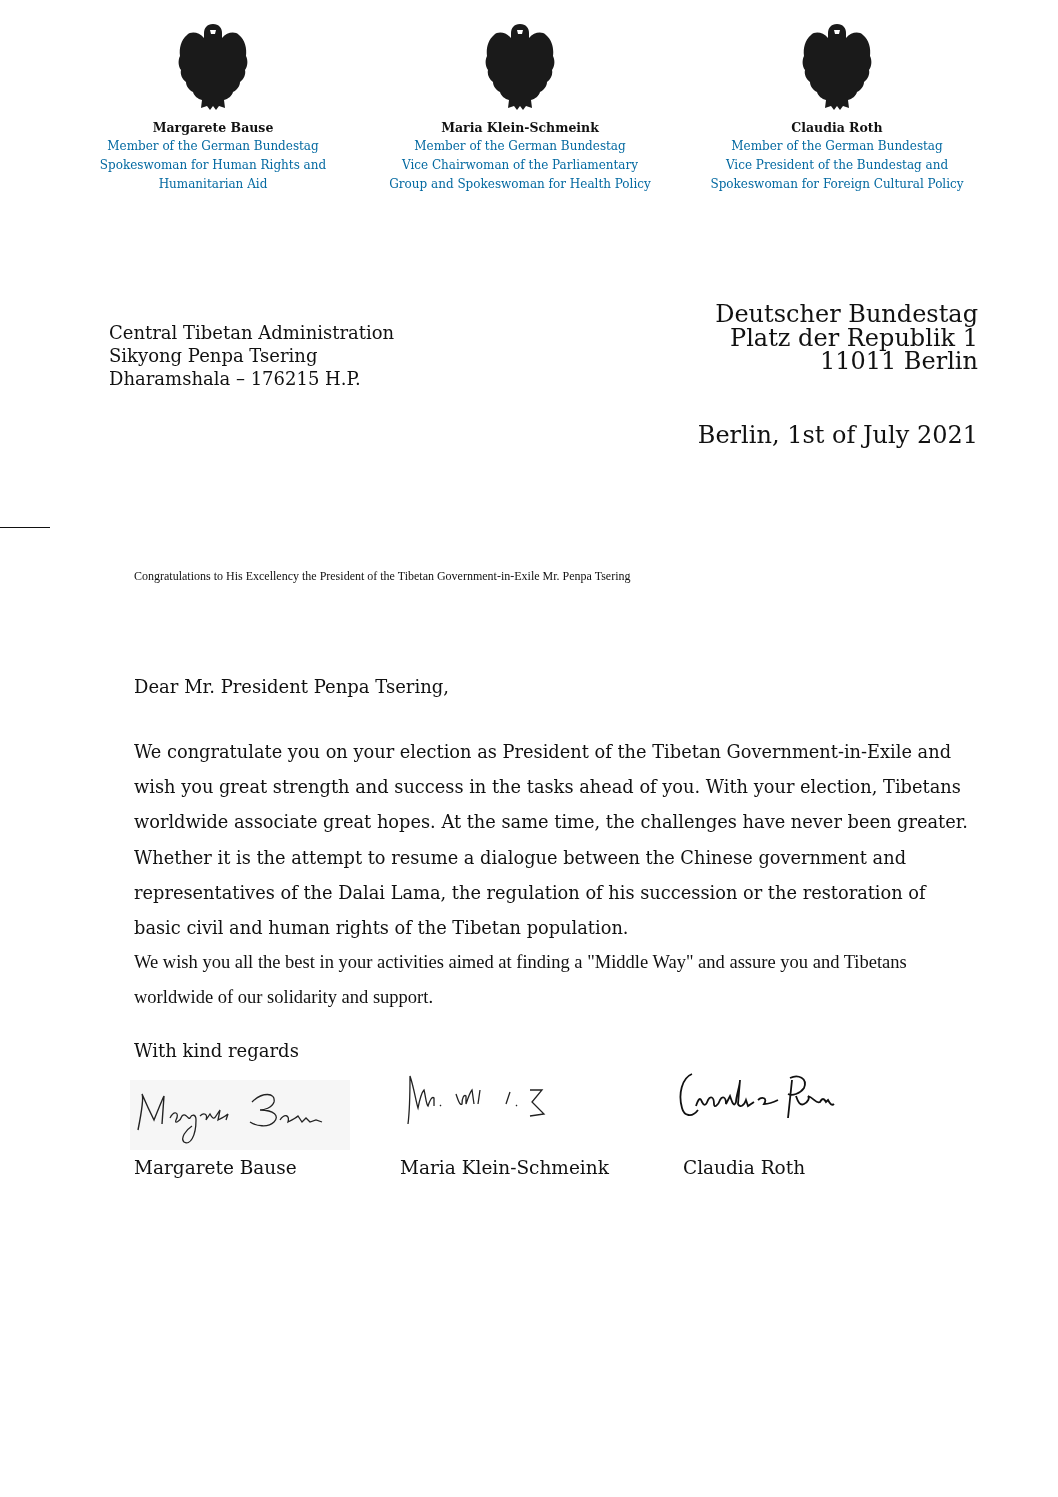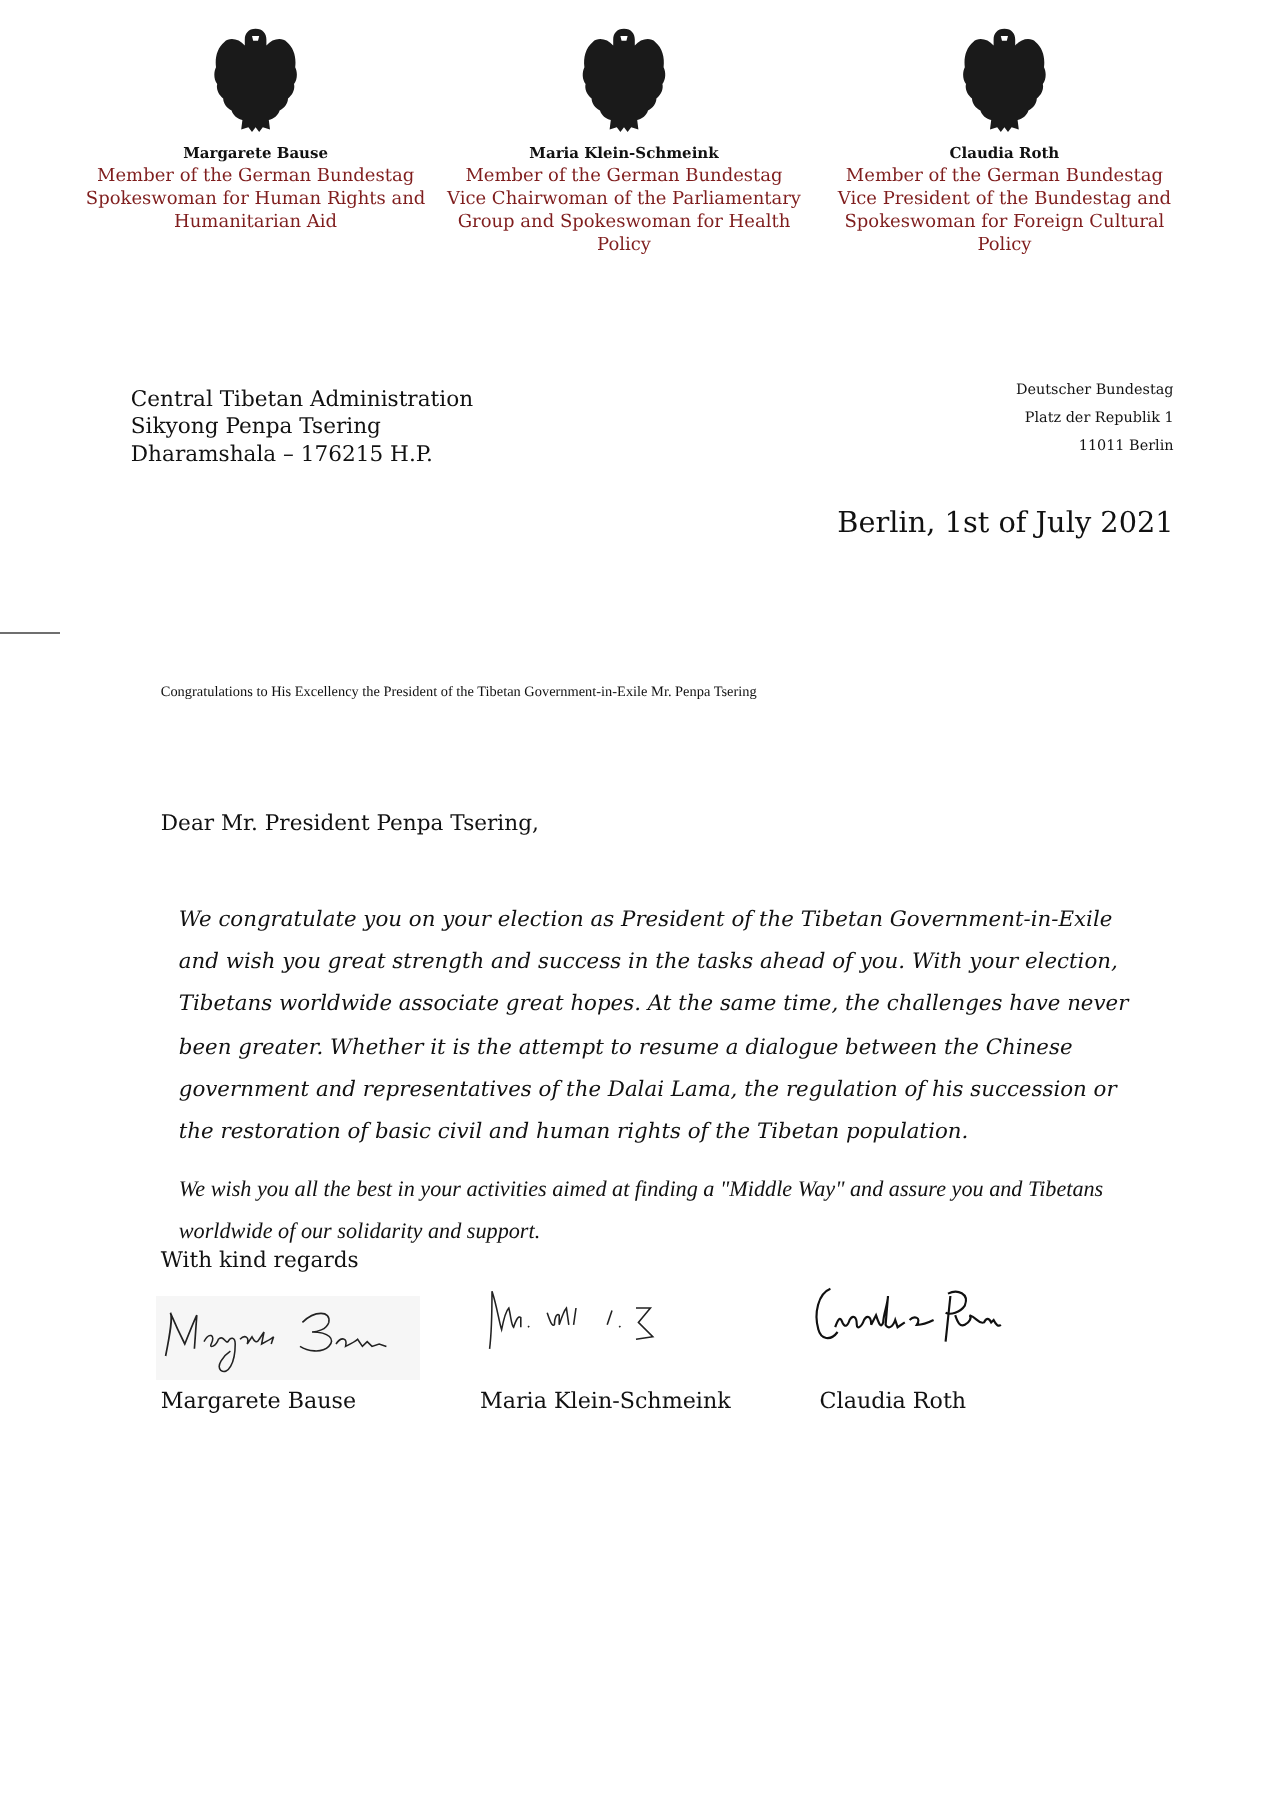--- a/index.html
+++ b/index.html
@@ -3,35 +3,35 @@
   <meta charset="utf-8">
   <style>
     html, body { margin: 0; padding: 0; background: #ffffff; }
     body { width: 1058px; height: 1497px; position: relative; overflow: hidden;
            font-family: "DejaVu Serif", "Liberation Serif", serif; color: #111; }
     .abs { position: absolute; }
 
     .member { position: absolute; top: 22px; width: 300px; text-align: center; }
     .eagle { display: block; margin: 0 auto; width: 76px; height: 90px; }
     .member-name { font-weight: bold; font-size: 12.5px; color: #111; margin-top: 6px; line-height: 19px; }
-    .member-role { font-size: 15px; color: #7f1d1d; line-height: 19px; }
+    .member-role { font-size: 12px; color: #0369a1; line-height: 19px; }
 
     .recipient { left: 109px; top: 321px; font-size: 18px; line-height: 23px; }
-    .sender { right: 80px; top: 313px; font-size: 12px; line-height: 23.5px; text-align: right; }
+    .sender { right: 80px; top: 303px; font-size: 24px; line-height: 23.5px; text-align: right; }
     .date { right: 80px; top: 421px; font-size: 24px; }
 
     .fold-mark { left: 0; top: 527px; width: 50px; height: 1px; background: #111; }
 
     .subject { left: 134px; top: 564px; width: 820px; font-size: 12px; line-height: 24px;
                font-weight: normal; font-family: "Liberation Serif", serif; font-stretch: condensed; }
 
     .salutation { left: 134px; top: 676px; font-size: 18px; }
 
     .body-text { left: 134px; top: 734px; width: 840px; font-size: 17.8px; line-height: 35.2px; }
-    .body-text p { margin: 15px; font-style: italic; }
+    .body-text p { margin: 0; }
     .closing-para { font-family: "Liberation Serif", serif; font-size: 18.5px; }
 
     .regards { left: 134px; top: 1040px; font-size: 18px; }
 
     .signature { position: absolute; }
     .sig-name { position: absolute; top: 1157px; font-size: 18.5px; }
   </style>
 </head>
 <body>
 

